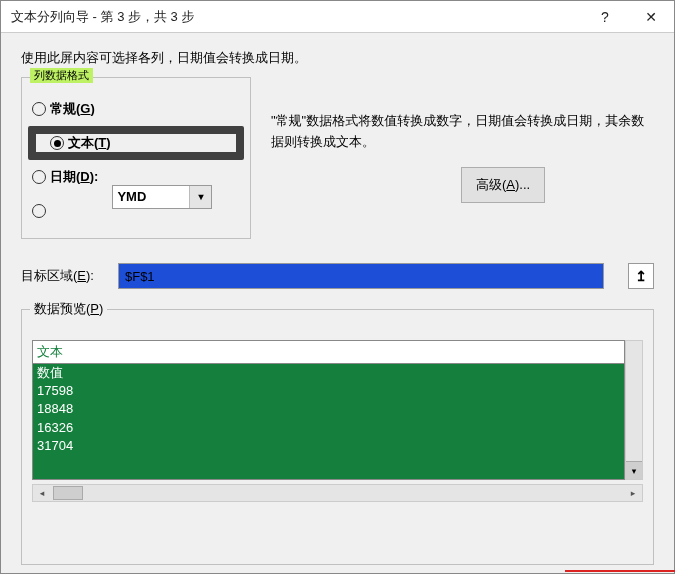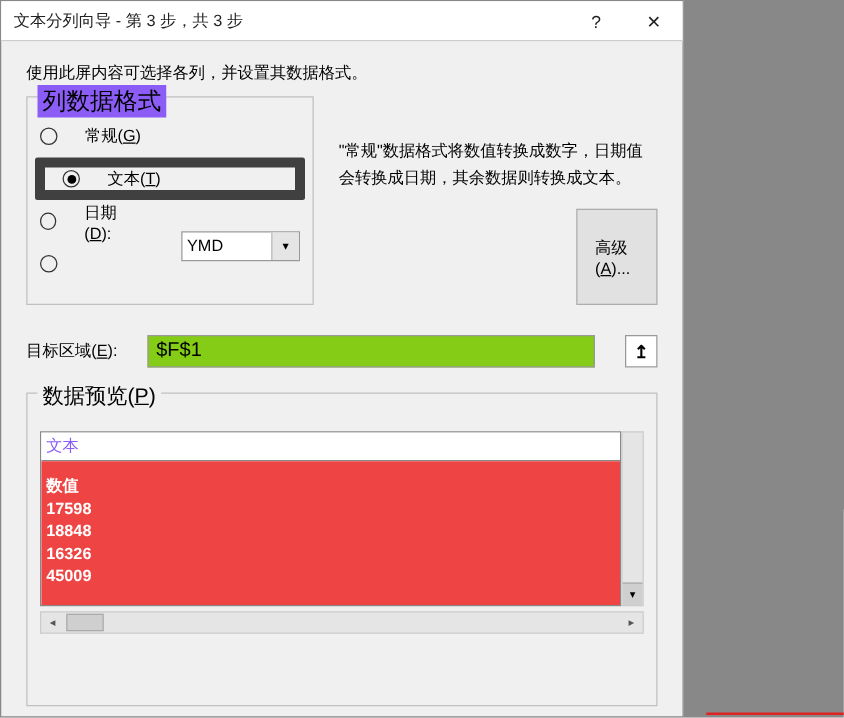--- a/index.html
+++ b/index.html
@@ -5,21 +5,21 @@
 * { box-sizing: border-box; margin: 0; padding: 0; }
 body {
   font-family: "Microsoft YaHei", "SimSun", Arial, sans-serif;
   font-size: 13px;
   background: #888;
   width: 675px;
   height: 574px;
   overflow: hidden;
 }
 .window {
-  width: 547px;
+  width: 675px;
   height: 574px;
   background: #f0f0f0;
   border: 1px solid #888;
   display: flex;
   flex-direction: column;
   justify-content: center;
 }
 .titlebar {
   height: 32px;
   background: #fff;
@@ -58,29 +58,30 @@
 .fieldset {
   border: 1px solid #c0c0c0;
   padding: 14px 10px 10px 10px;
   position: relative;
   width: 230px;
 }
 .fieldset .legend {
   position: absolute;
   top: -10px;
   left: 8px;
-  background: #8b5cf6;
+  background: #bef264;
   padding: 0 4px;
-  font-size: 19px;
+  font-size: 11px;
 }
 .radio-row {
   display: flex;
   align-items: center;
   height: 34px;
-  gap: 22px;
+  gap: 4px;
+  font-weight: bold;
 }
 .radio-row.highlighted {
   border: 8px solid #404040;
   border-radius: 2px;
   padding-left: 14px;
   margin-left: -4px;
   margin-right: -4px;
 }
 .radio {
   width: 14px;
@@ -126,41 +127,41 @@
 }
 .desc-col {
   flex: 1;
   font-size: 13px;
   padding-top: 34px;
 }
 .desc-text { line-height: 1.6; margin-bottom: 14px; }
 .btn {
   background: #e1e1e1;
   border: 1px solid #adadad;
-  padding: 21px 14px;
+  padding: 8px 14px;
   font-size: 13px;
   cursor: pointer;
   display: inline-block;
 }
 .advanced-btn { margin-left: 190px; }
 .dest-row {
   display: flex;
   align-items: center;
   gap: 24px;
   margin-top: 10px;
   margin-bottom: 20px;
 }
 .dest-row label { font-size: 13px; }
 .dest-input {
   flex: 1;
   height: 26px;
   border: 1px solid #999;
-  background: #84cc16;
+  background: #1d4ed8;
   padding: 0 6px;
-  font-size: 16px;
+  font-size: 13px;
   display: flex;
   align-items: center;
 }
 .ref-btn {
   width: 26px;
   height: 26px;
   border: 1px solid #999;
   background: #fff;
   display: flex;
   align-items: center;
@@ -176,48 +177,47 @@
   flex: 1;
   display: flex;
   flex-direction: column;
 }
 .preview-box .legend {
   position: absolute;
   top: -10px;
   left: 8px;
   background: #f0f0f0;
   padding: 0 4px;
-  font-size: 17px;
+  font-size: 13px;
 }
 .preview-inner {
   flex: 1;
   display: flex;
   flex-direction: column;
 }
 .preview-table {
   border: 1px solid #888;
   background: #fff;
   height: 140px;
   overflow: hidden;
 }
 .preview-header {
   background: #fff;
-  color: #8b5cf6;
+  color: #15803d;
   padding: 2px 4px;
   font-size: 13px;
   border-bottom: 1px solid #888;
 }
 .preview-data {
-  background: #ef4444;
+  background: #15803d;
   color: #fff;
   height: 120px;
-  padding: 11px 4px;
+  padding: 0 4px;
   font-size: 13px;
   line-height: 1.4;
-  font-weight: bold;
 }
 .scrollbar-v {
   width: 18px;
   background: #e5e5e5;
   border: 1px solid #ccc;
   display: flex;
   flex-direction: column;
   justify-content: flex-end;
 }
 .scrollbar-v .thumb-btn {
@@ -273,21 +273,21 @@
   <div class="titlebar">
     <span class="title">文本分列向导 - 第 3 步，共 3 步</span>
     <div class="controls">
       <div class="ctrl">?</div>
       <div class="ctrl">✕</div>
     </div>
   </div>
 
   <div class="body">
 
-    <div class="intro">使用此屏内容可选择各列，并设置其数据格式。</div>
+    <div class="intro">使用此屏内容可选择各列，日期值会转换成日期。</div>
 
     <div class="fieldset-wrap">
 
       <div class="fieldset">
         <div class="legend">列数据格式</div>
 
         <div class="radio-row">
           <span class="radio"></span>
           <span>常规(<span class="u">G</span>)</span>
         </div>
@@ -334,21 +334,21 @@
       <div class="preview-inner">
         <div class="preview-row">
           <div class="preview-table-wrap">
             <div class="preview-table">
               <div class="preview-header">文本</div>
               <div class="preview-data">
                 <div>数值</div>
                 <div>17598</div>
                 <div>18848</div>
                 <div>16326</div>
-                <div>45009</div>
+                <div>31704</div>
               </div>
             </div>
           </div>
           <div class="scrollbar-v">
             <div class="thumb-btn">▾</div>
           </div>
         </div>
         <div class="scrollbar-h">
           <div class="btn-arrow">◂</div>
           <div class="thumb"></div>

